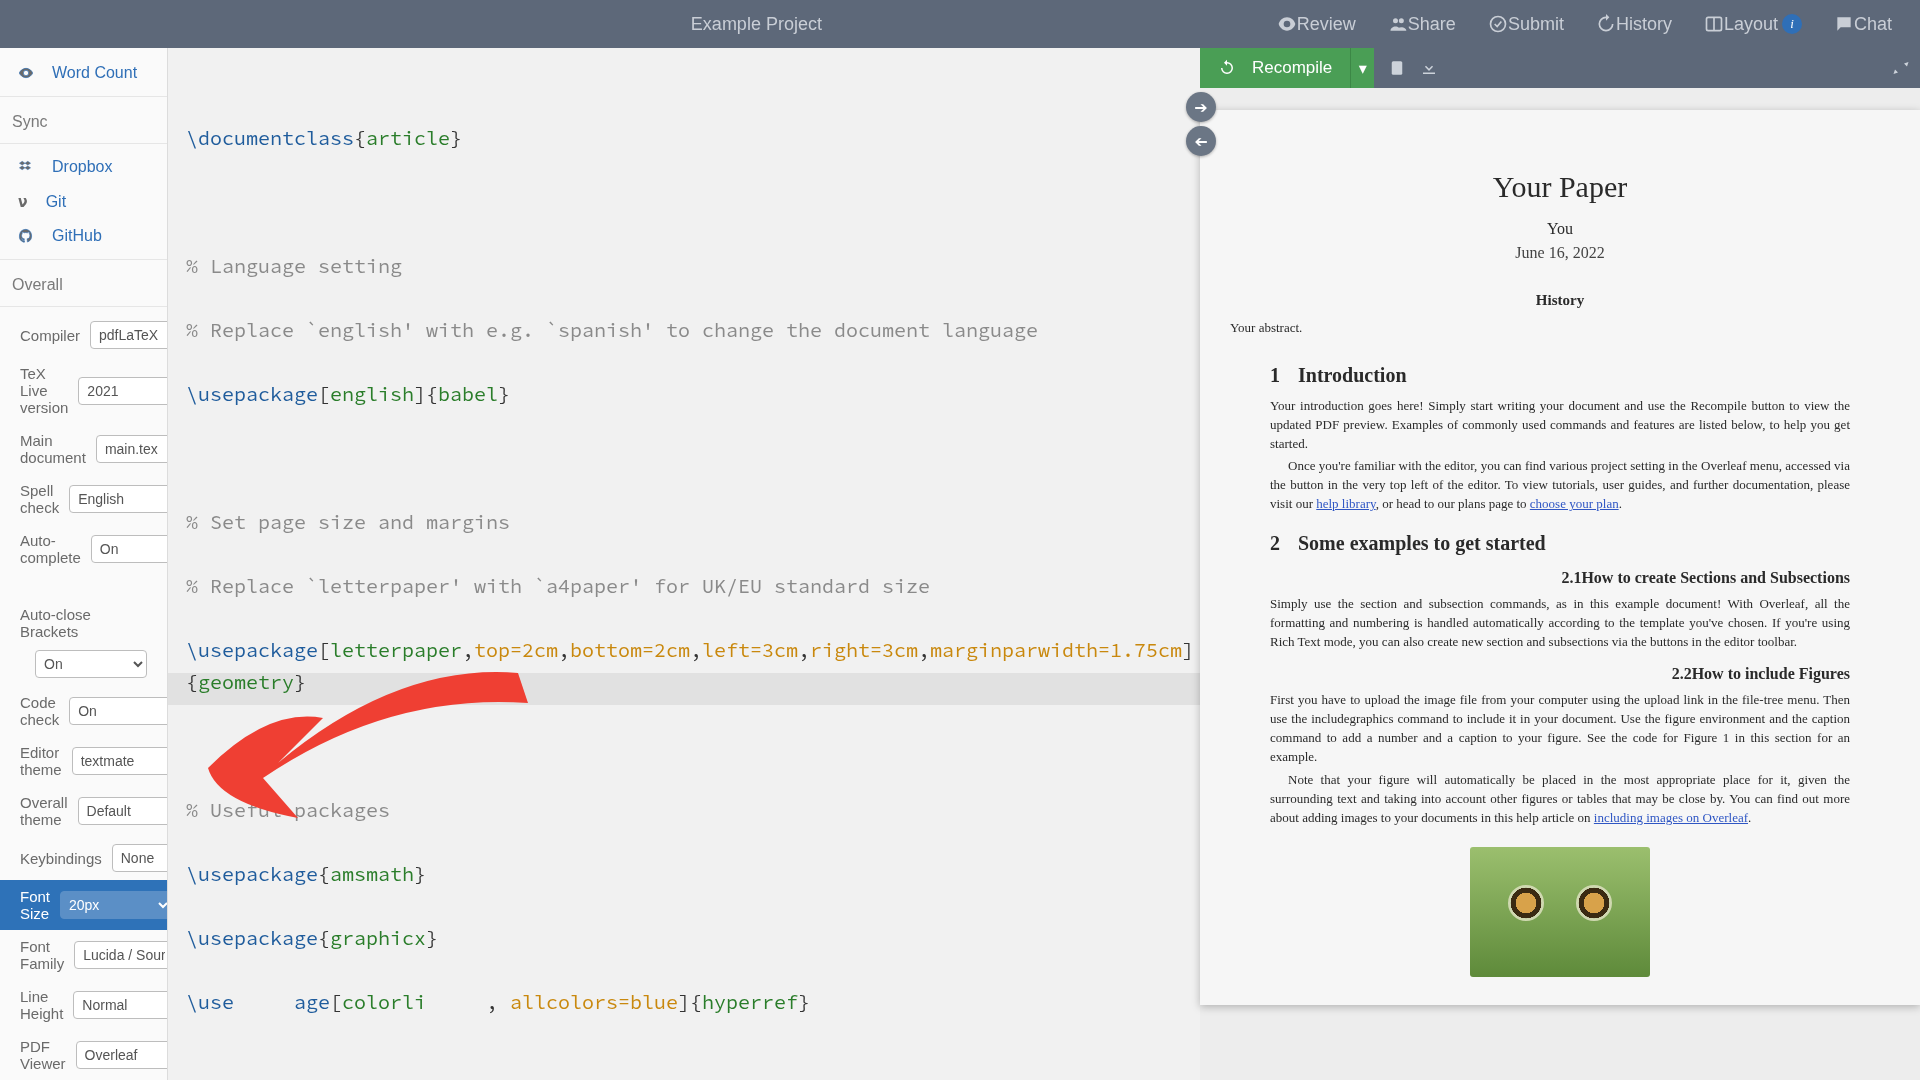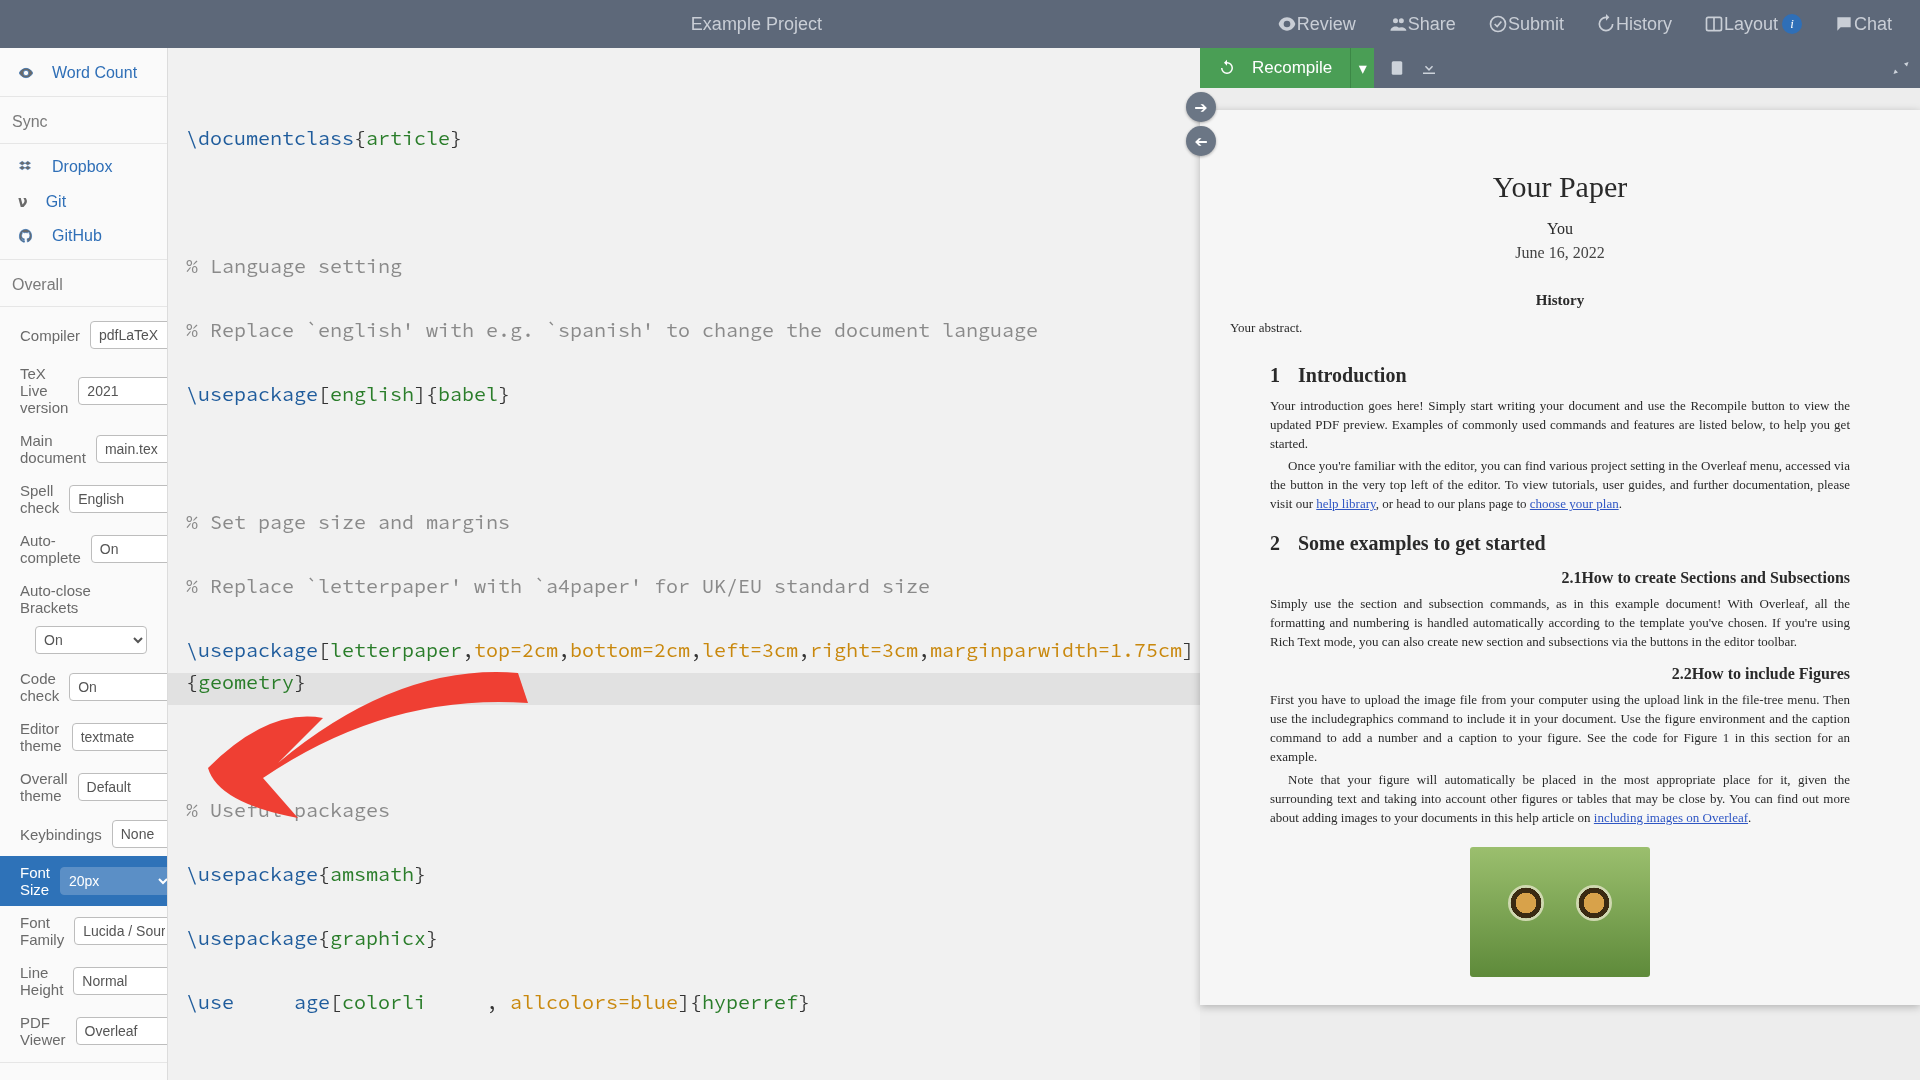--- a/index.html
+++ b/index.html
@@ -183,21 +183,21 @@
             <div><select><option>main.tex</option></select></div>
           </div>
           <div class="setting-row">
             <label>Spell check</label>
             <div><select><option>English</option></select></div>
           </div>
           <div class="setting-row">
             <label>Auto-complete</label>
             <div><select><option>On</option></select></div>
           </div>
-          <div class="setting-row" style="flex-direction: column; align-items: flex-start;">
+          <div class="setting-row" style="flex-direction: column; align-items: flex-start; margin-top: 24px;">
             <label>Auto-close Brackets</label>
             <div style="align-self: flex-end;"><select><option>On</option></select></div>
           </div>
           <div class="setting-row">
             <label>Code check</label>
             <div><select><option>On</option></select></div>
           </div>
           <div class="setting-row">
             <label>Editor theme</label>
             <div><select><option>textmate</option></select></div>

